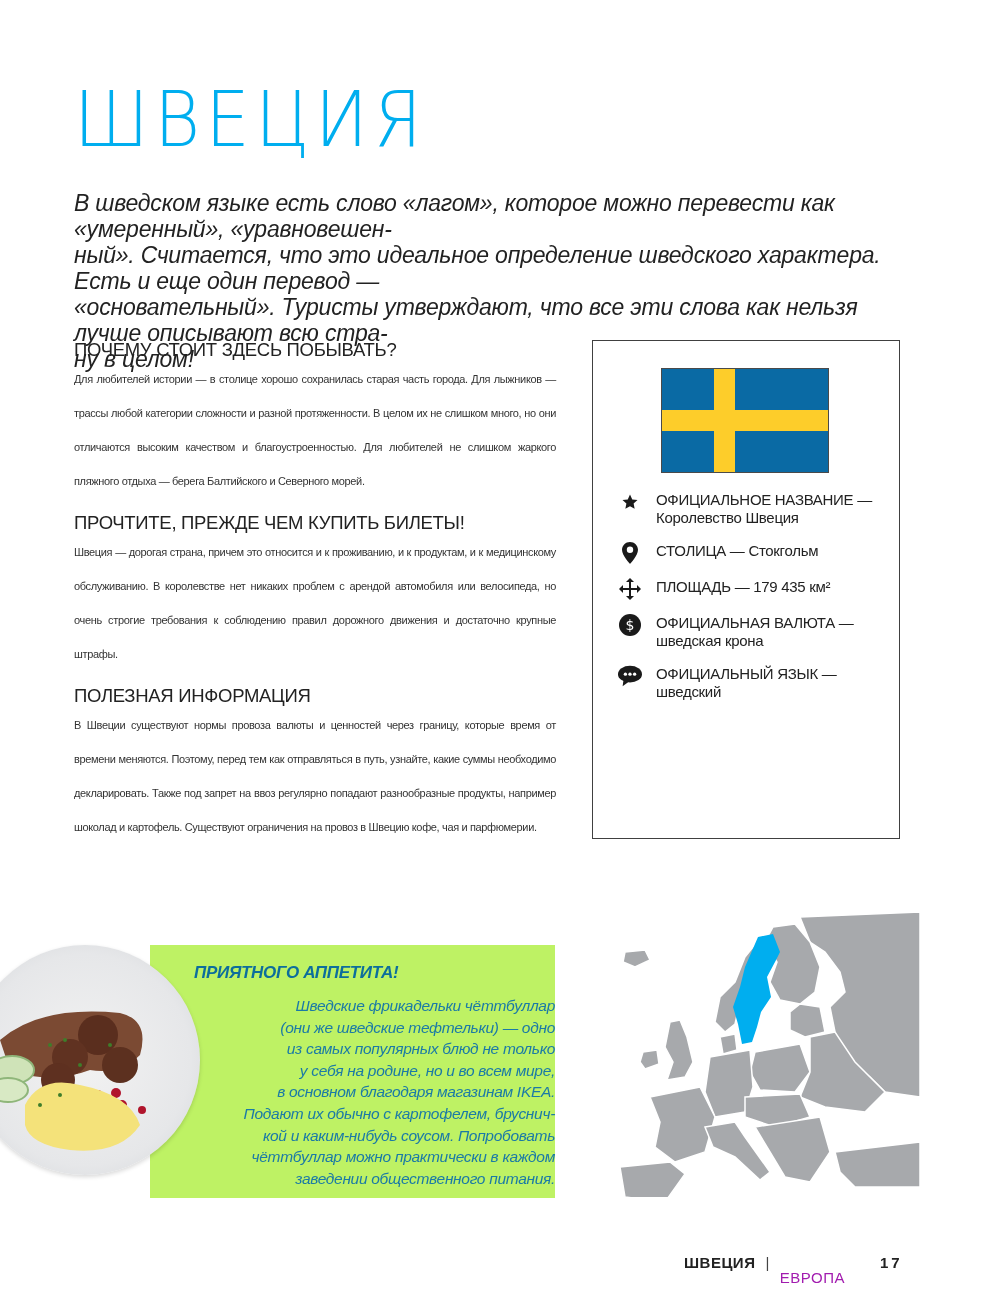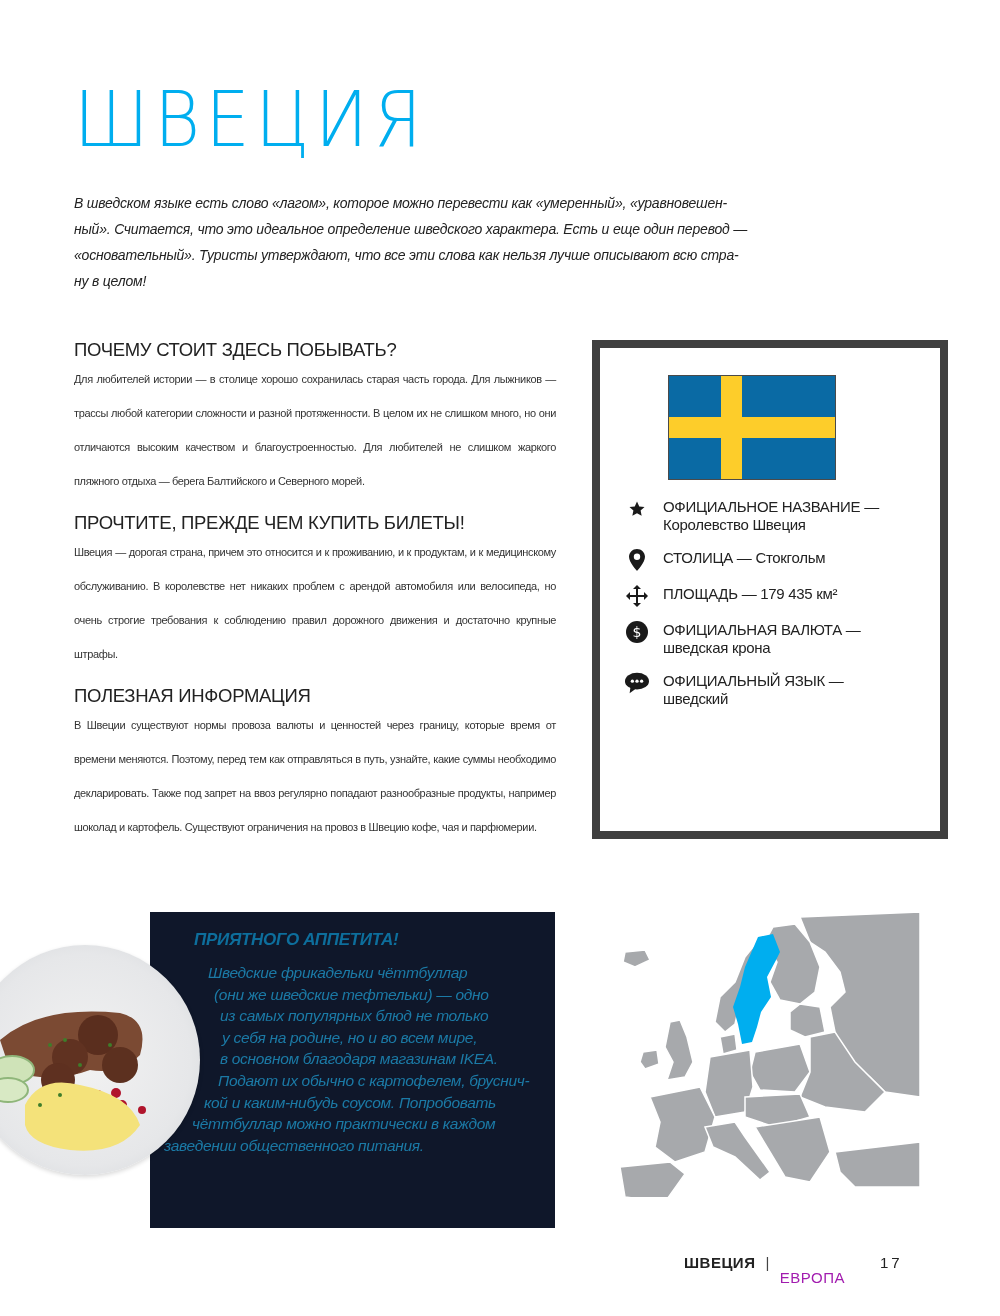--- a/index.html
+++ b/index.html
@@ -8,80 +8,80 @@
 
     .page-title {
       position: absolute; left: 74px; top: 82px;
       font-family: "DejaVu Sans", sans-serif; font-weight: 300;
       font-size: 76px; letter-spacing: 6px; line-height: 1;
       color: #00aeef; transform: scaleX(0.92); transform-origin: left top;
     }
 
     .intro {
       position: absolute; left: 74px; top: 190px; width: 830px;
-      font-style: italic; font-size: 14px; line-height: 26px;
+      font-style: italic; font-size: 23px; line-height: 26px;
       color: #222; letter-spacing: -0.2px;
     }
 
     .left-col { position: absolute; left: 74px; top: 338px; width: 482px; }
     .section { margin-bottom: 13px; }
     .section h2 {
       font-weight: normal; font-size: 18.5px; line-height: 24px; color: #222;
       letter-spacing: -0.3px; text-transform: uppercase;
     }
     .section p {
       font-size: 11px; line-height: 34px; color: #333; text-align: justify;
       letter-spacing: -0.35px;
     }
 
     .info-box {
-      position: absolute; left: 592px; top: 340px; width: 356px; height: 499px;
-      border: 8px solid #404040;
+      position: absolute; left: 592px; top: 340px; width: 308px; height: 499px;
+      border: 1px solid #404040;
     }
     .flag {
       position: absolute; left: 68px; top: 27px; width: 168px; height: 105px;
       background: #0a6aa4; border: 1px solid #4a4a4a; overflow: hidden;
     }
     .flag .v { position: absolute; left: 52px; top: 0; width: 21px; height: 100%; background: #fdcd2a; }
     .flag .h { position: absolute; left: 0; top: 41px; width: 100%; height: 21px; background: #fdcd2a; }
 
     .facts { position: absolute; left: 25px; top: 150px; width: 270px; }
     .fact { display: flex; align-items: flex-start; margin-bottom: 15px; }
     .fact .ic { width: 24px; height: 20px; margin-right: 14px; flex: 0 0 24px; display: flex; align-items: center; justify-content: center; margin-top: 1px; }
     .fact .txt { font-size: 15px; line-height: 18px; color: #222; letter-spacing: -0.3px; }
 
     .callout {
-      position: absolute; left: 150px; top: 912px; width: 405px; height: 316px;
-      background: #0f172a;
+      position: absolute; left: 150px; top: 945px; width: 405px; height: 253px;
+      background: #bef264;
     }
     .callout h3 {
       position: absolute; left: 44px; top: 18px;
       font-style: italic; font-weight: bold; font-size: 17px; color: #0d6e9c; letter-spacing: -0.3px;
     }
     .callout .lines { position: absolute; left: 0; top: 50px; width: 405px; }
     .callout .ln {
-      font-style: italic; font-size: 15.5px; line-height: 21.6px; color: #1b7aa6; white-space: nowrap; letter-spacing: -0.3px;
+      font-style: italic; font-size: 15.5px; line-height: 21.6px; color: #1b7aa6; white-space: nowrap; letter-spacing: -0.3px; text-align: right;
     }
 
     .plate {
       position: absolute; left: -30px; top: 945px; width: 230px; height: 230px;
       border-radius: 50%; background: radial-gradient(circle at 50% 50%, #f2f2f2 0%, #e6e7e9 65%, #cfd2d6 100%);
       box-shadow: 0 2px 4px rgba(0,0,0,0.15);
     }
 
     .map-wrap { position: absolute; left: 595px; top: 912px; width: 325px; height: 285px; }
 
     .footer {
       position: absolute; top: 1238px; left: 684px; font-size: 15px; letter-spacing: 0.5px;
       display: flex; align-items: center;
     }
     .footer .country { font-weight: bold; color: #222; }
     .footer .sep { color: #444; margin: 0 10px; }
     .footer .region { color: #a21caf; margin-top: 31px; }
-    .footer .pagenum { position: absolute; left: 196px; font-weight: normal; color: #222; letter-spacing: 3px; }
+    .footer .pagenum { position: absolute; left: 196px; font-weight: bold; color: #222; letter-spacing: 3px; }
   </style>
 </head>
 <body>
 
 <div class="page-title">ШВЕЦИЯ</div>
 
 <div class="intro">
   <div>В шведском языке есть слово «лагом», которое можно перевести как «умеренный», «уравновешен-</div>
   <div>ный». Считается, что это идеальное определение шведского характера. Есть и еще один перевод —</div>
   <div>«основательный». Туристы утверждают, что все эти слова как нельзя лучше описывают всю стра-</div>

